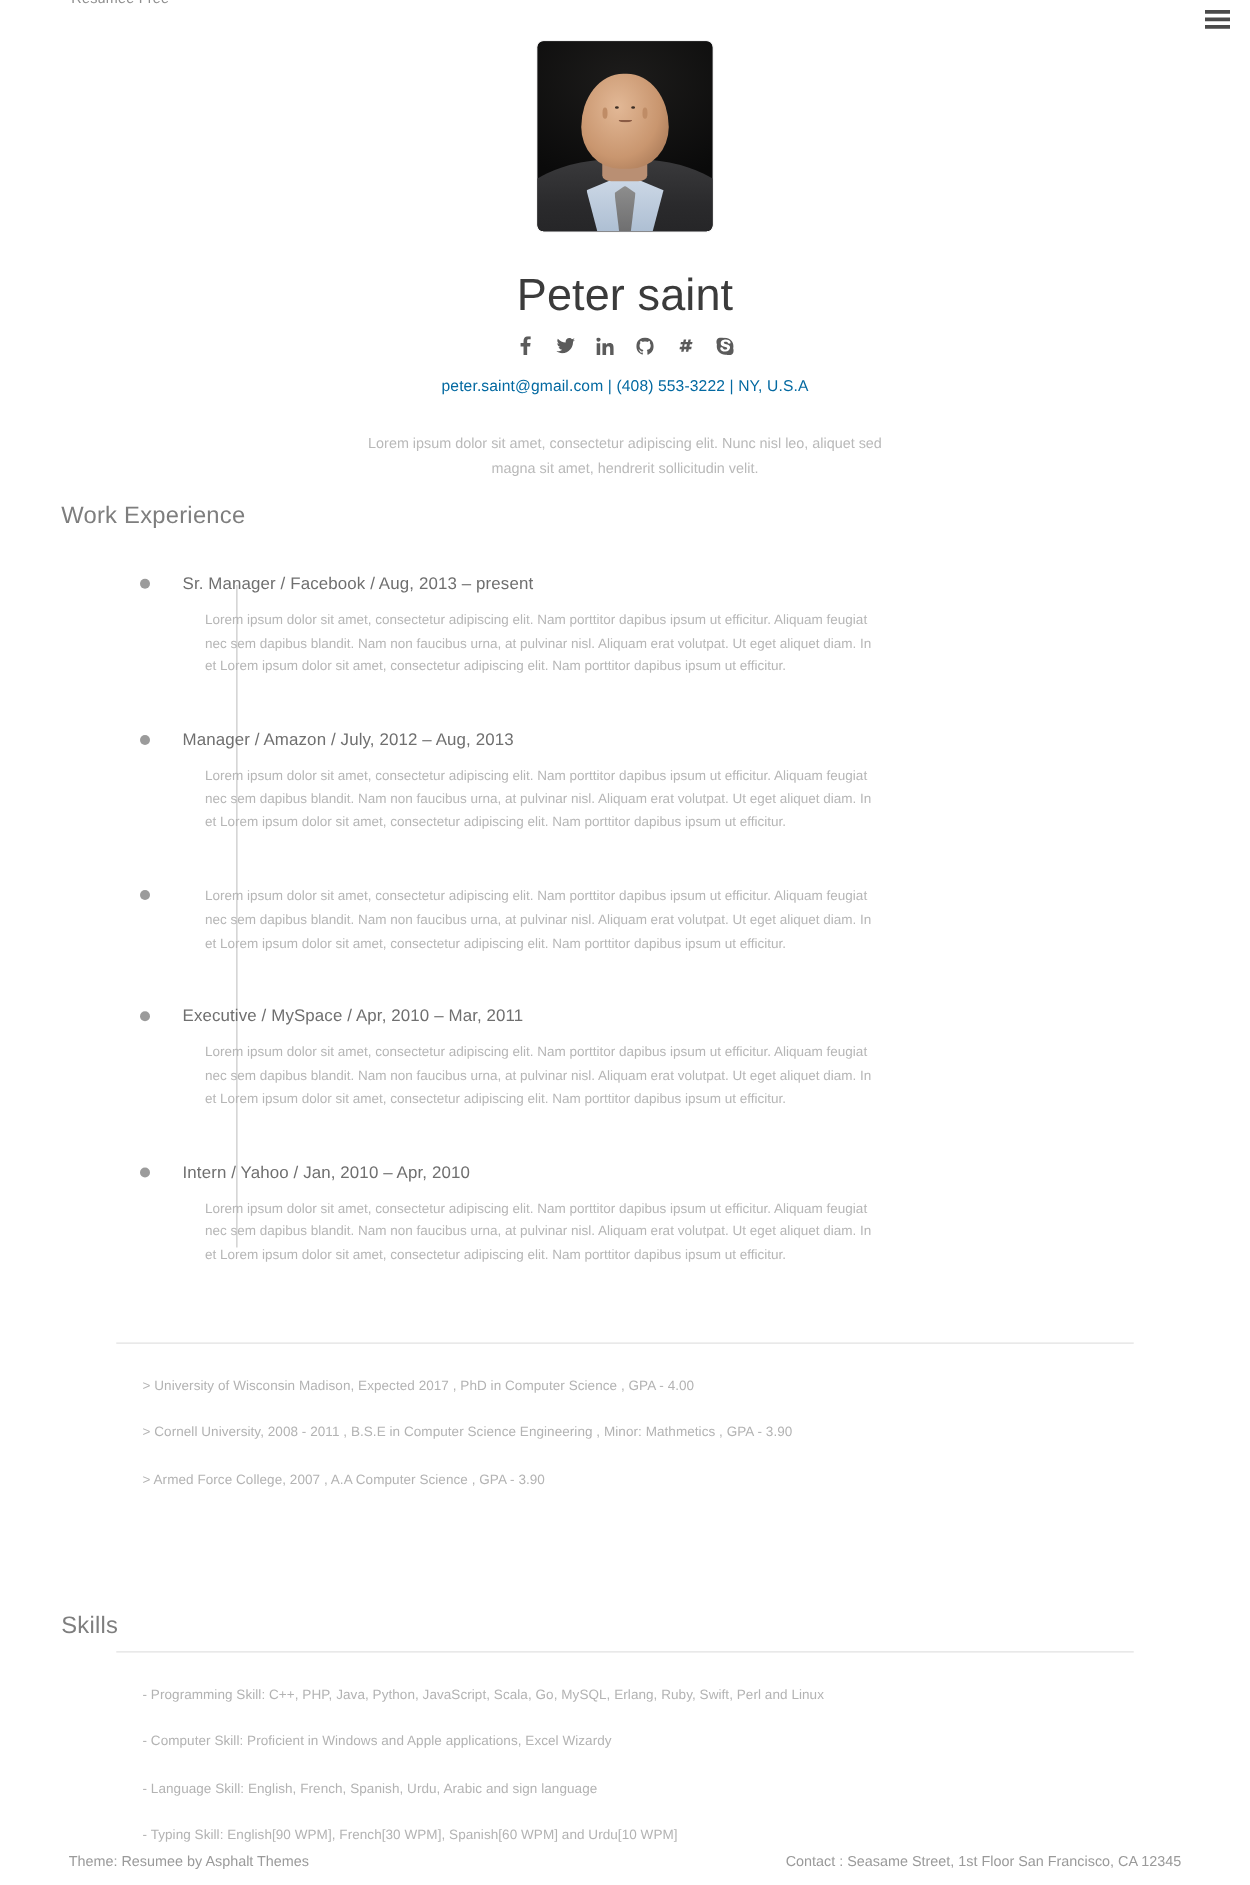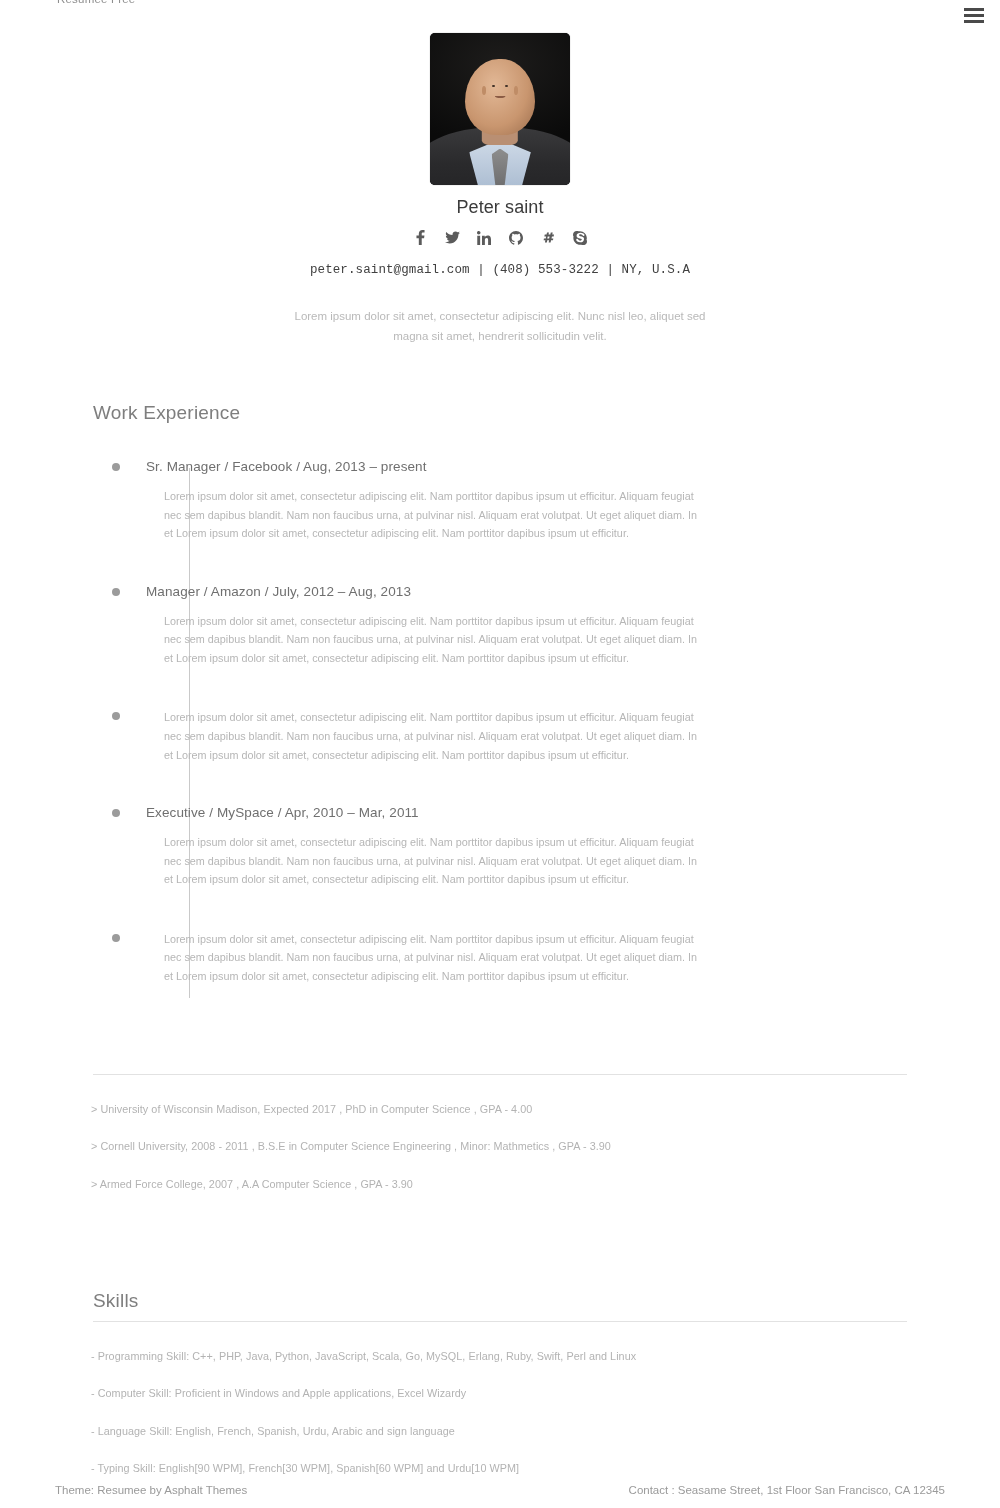--- a/index.html
+++ b/index.html
@@ -140,22 +140,22 @@
   .ph-smile {
     position: absolute;
     left: 50%; top: 47%;
     transform: translateX(-50%);
     width: 15%; height: 5%;
     border-bottom: 2px solid #8a5b44;
     border-radius: 0 0 60% 60%;
   }
 
   .name {
-    margin-top: 12px;
-    font-size: 18px;
+    margin-top: 30px;
+    font-size: 36px;
     font-weight: 400;
     color: #3b3b3b;
     letter-spacing: .1px;
   }
 
   .socials {
     margin-top: 11px;
     display: flex;
     justify-content: center;
     align-items: center;
@@ -165,42 +165,41 @@
     width: 15px; height: 17px;
     display: flex; align-items: center; justify-content: center;
     color: #5b5b5b;
     text-decoration: none;
   }
   .socials svg { display: block; fill: #5b5b5b; }
 
   .contact-line {
     margin-top: 17px;
     font-size: 12.5px;
-    color: #404040;
+    color: #0369a1;
     letter-spacing: .1px;
-    font-family: Liberation Mono, monospace;
   }
 
   .bio {
     margin: 30px auto 0;
     width: 420px;
     font-size: 11.5px;
     line-height: 1.72;
     color: #b9b9b9;
   }
 
   
   .section { position: absolute; left: 0; width: 1000px; }
 
   .sec-title {
     font-size: 19px;
     font-weight: 400;
     color: #7e7e7e;
     letter-spacing: .2px;
-    padding-left: 93px;
+    padding-left: 49px;
   }
   .sec-rule {
     margin: 9px 93px 0 93px;
     height: 1px;
     background: #e2e2e2;
   }
 
   
   .timeline {
     position: relative;
@@ -233,21 +232,21 @@
   }
   .tl-desc {
     margin: 13px 0 0 48px;
     width: 544px;
     font-size: 10.8px;
     line-height: 1.72;
     color: #b6b6b6;
   }
 
   
-  .plainlist { margin-top: 26px; padding-left: 91px; }
+  .plainlist { margin-top: 26px; padding-left: 114px; }
   .plainlist .row {
     font-size: 10.8px;
     color: #b3b3b3;
     line-height: 1.6;
     margin-bottom: 20px;
     letter-spacing: .05px;
   }
   .plainlist .row:last-child { margin-bottom: 0; }
 
   
@@ -357,20 +356,21 @@
       </div>
 
       <div class="tl-item">
         <div class="tl-dot"></div>
         <div class="tl-title">Executive / MySpace / Apr, 2010 – Mar, 2011</div>
         <div class="tl-desc">Lorem ipsum dolor sit amet, consectetur adipiscing elit. Nam porttitor dapibus ipsum ut efficitur. Aliquam feugiat nec sem dapibus blandit. Nam non faucibus urna, at pulvinar nisl. Aliquam erat volutpat. Ut eget aliquet diam. In et Lorem ipsum dolor sit amet, consectetur adipiscing elit. Nam porttitor dapibus ipsum ut efficitur.</div>
       </div>
 
       <div class="tl-item">
         <div class="tl-dot"></div>
+        <div class="tl-title">Intern / Yahoo / Jan, 2010 – Apr, 2010</div>
         <div class="tl-desc">Lorem ipsum dolor sit amet, consectetur adipiscing elit. Nam porttitor dapibus ipsum ut efficitur. Aliquam feugiat nec sem dapibus blandit. Nam non faucibus urna, at pulvinar nisl. Aliquam erat volutpat. Ut eget aliquet diam. In et Lorem ipsum dolor sit amet, consectetur adipiscing elit. Nam porttitor dapibus ipsum ut efficitur.</div>
       </div>
     </div>
   </div>
 
   <div class="section" style="top:1065px;">
     <div class="sec-rule"></div>
     <div class="plainlist">
       <div class="row">&gt; University of Wisconsin Madison, Expected 2017 , PhD in Computer Science , GPA - 4.00</div>
       <div class="row">&gt; Cornell University, 2008 - 2011 , B.S.E in Computer Science Engineering , Minor: Mathmetics , GPA - 3.90</div>

